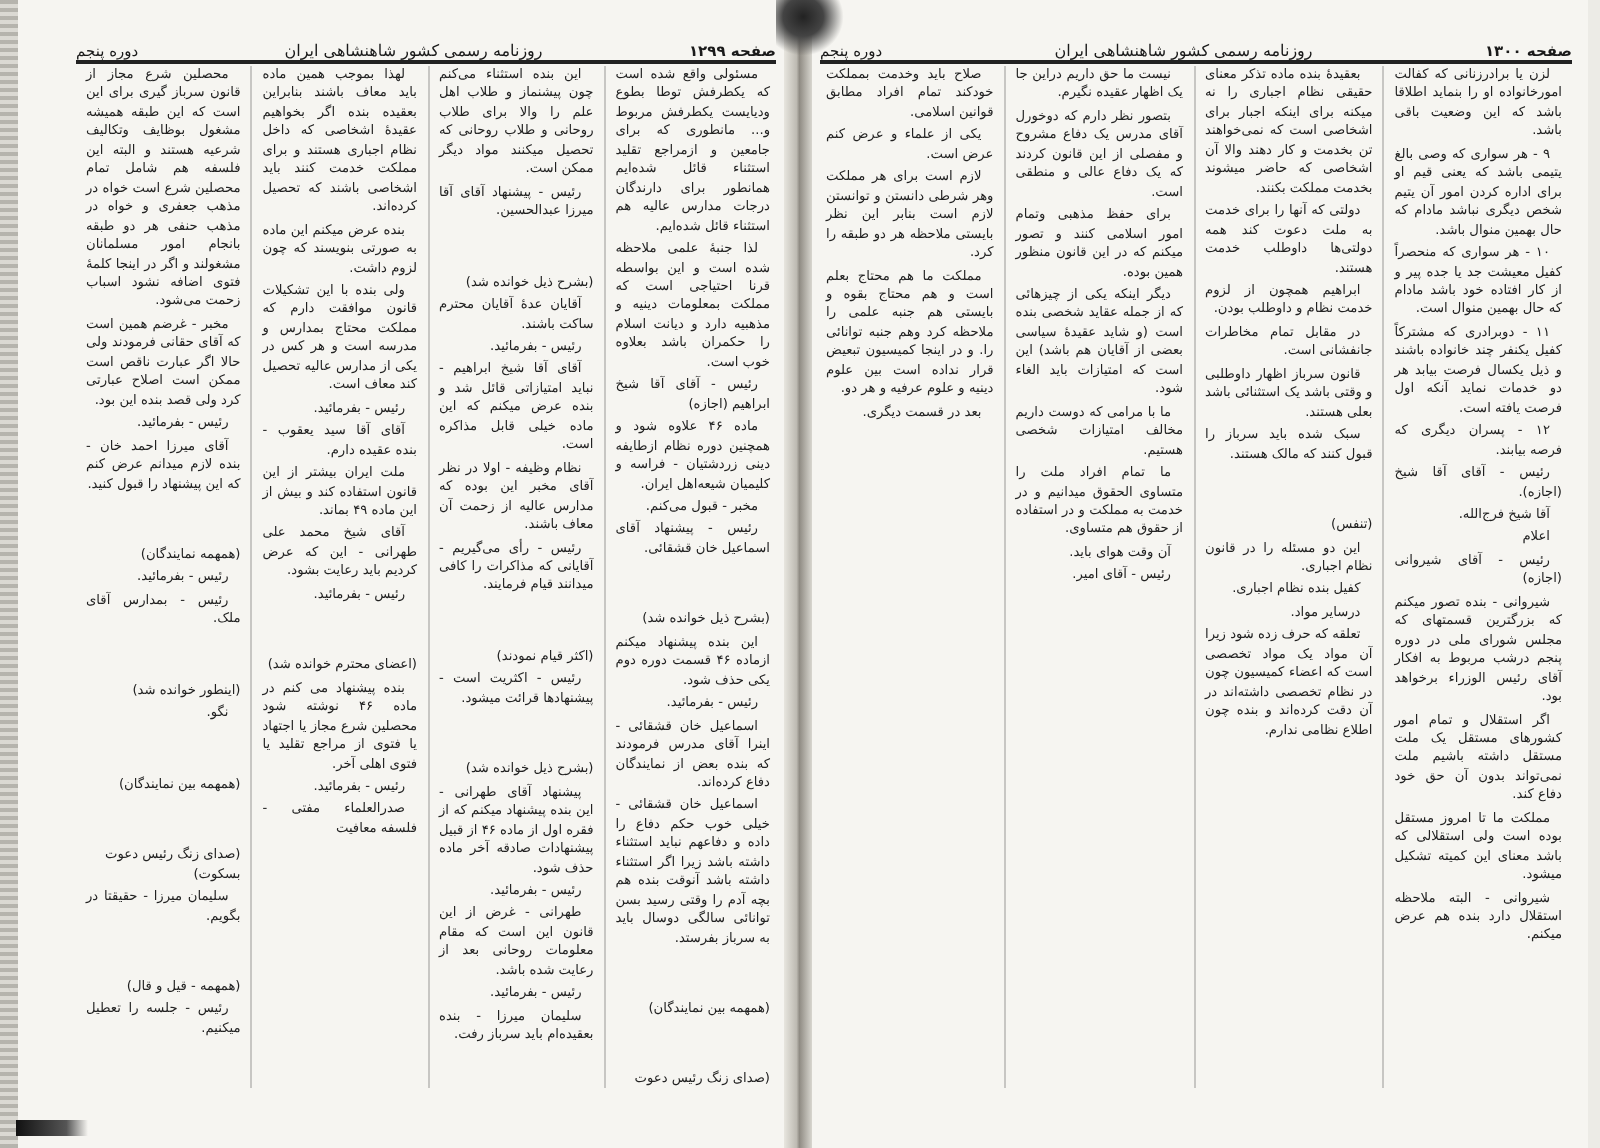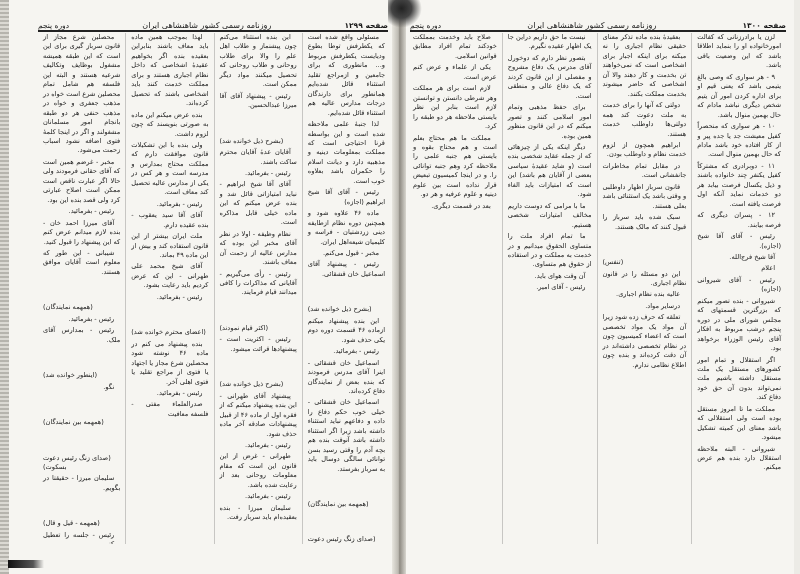--- a/index.html
+++ b/index.html
@@ -40,21 +40,21 @@
   }
   .page.left .columns { left:38px; right:8px; }
   .page.right .columns { left:8px; right:14px; }
   .col {
     flex:1; padding:0 5px; direction:rtl; text-align:justify;
     font-size:6.6px; line-height:9.45px; color:#222;
     overflow:hidden; border-left:1px solid rgba(60,60,60,.25);
   }
   .col:last-child { border-left:none; }
   .col p { margin:0 0 2px 0; text-indent:6px; }
-  .col .center { text-align:left; text-indent:0;margin-top:26px; }
+  .col .center { text-align:right; text-indent:0;margin-top:26px; }
   .smudge {
     position:absolute; left:388px; top:0; width:34px; height:28px;
     background:radial-gradient(ellipse at 40% 30%,#222 0,#444 35%,rgba(0,0,0,0) 70%);
   }
   .bottom-mark {
     position:absolute; left:8px; bottom:6px; width:36px; height:8px;
     background:linear-gradient(to right,#111,#555 70%,rgba(0,0,0,0));
   }
   .right-margin {
     position:absolute; right:0; top:0; width:6px; height:574px;
@@ -120,21 +120,20 @@
           <p class="center">(اعضای محترم خوانده شد)</p>
           <p>بنده پیشنهاد می کنم در ماده ۴۶ نوشته شود محصلین شرع مجاز یا اجتهاد یا فتوی از مراجع تقلید یا فتوی اهلی آخر.</p>
           <p>رئیس - بفرمائید.</p>
           <p>صدرالعلماء مفتی - فلسفه معافیت</p>
         </div>
       <div class="col">
           <p>محصلین شرع مجاز از قانون سرباز گیری برای این است که این طبقه همیشه مشغول بوظایف وتکالیف شرعیه هستند و البته این فلسفه هم شامل تمام محصلین شرع است خواه در مذهب جعفری و خواه در مذهب حنفی هر دو طبقه بانجام امور مسلمانان مشغولند و اگر در اینجا کلمهٔ فتوی اضافه نشود اسباب زحمت می‌شود.</p>
           <p>مخبر - غرضم همین است که آقای حقانی فرمودند ولی حالا اگر عبارت ناقص است ممکن است اصلاح عبارتی کرد ولی قصد بنده این بود.</p>
           <p>رئیس - بفرمائید.</p>
           <p>آقای میرزا احمد خان - بنده لازم میدانم عرض کنم که این پیشنهاد را قبول کنید.</p>
-          <p>شیبانی - این طور که معلوم است آقایان موافق هستند.</p>
           <p class="center">(همهمه نمایندگان)</p>
           <p>رئیس - بفرمائید.</p>
           <p>رئیس - بمدارس آقای ملک.</p>
           <p class="center">(اینطور خوانده شد)</p>
           <p>نگو.</p>
           <p class="center">(همهمه بین نمایندگان)</p>
           <p class="center">(صدای زنگ رئیس دعوت بسکوت)</p>
           <p>سلیمان میرزا - حقیقتا در بگویم.</p>
           <p class="center">(همهمه - قیل و قال)</p>
           <p>رئیس - جلسه را تعطیل میکنیم.</p>
@@ -168,21 +167,21 @@
         </div>
       <div class="col">
           <p>بعقیدهٔ بنده ماده تذکر معنای حقیقی نظام اجباری را نه میکنه برای اینکه اجبار برای اشخاصی است که نمی‌خواهند تن بخدمت و کار دهند والا آن اشخاصی که حاضر میشوند بخدمت مملکت بکنند.</p>
           <p>دولتی که آنها را برای خدمت به ملت دعوت کند همه دولتی‌ها داوطلب خدمت هستند.</p>
           <p>ابراهیم همچون از لزوم خدمت نظام و داوطلب بودن.</p>
           <p>در مقابل تمام مخاطرات جانفشانی است.</p>
           <p>قانون سرباز اظهار داوطلبی و وقتی باشد یک استثنائی باشد بعلی هستند.</p>
           <p>سبک شده باید سرباز را قبول کنند که مالک هستند.</p>
           <p class="center">(تنفس)</p>
           <p>این دو مسئله را در قانون نظام اجباری.</p>
-          <p>عالیه بنده نظام اجباری.</p>
+          <p>کفیل بنده نظام اجباری.</p>
           <p>درسایر مواد.</p>
           <p>تعلقه که حرف زده شود زیرا آن مواد یک مواد تخصصی است که اعضاء کمیسیون چون در نظام تخصصی داشته‌اند در آن دقت کرده‌اند و بنده چون اطلاع نظامی ندارم.</p>
         </div>
       <div class="col">
           <p>نیست ما حق داریم دراین جا یک اظهار عقیده نگیرم.</p>
           <p>بتصور نظر دارم که دوخورل آقای مدرس یک دفاع مشروح و مفصلی از این قانون کردند که یک دفاع عالی و منطقی است.</p>
           <p>برای حفظ مذهبی وتمام امور اسلامی کنند و تصور میکنم که در این قانون منظور همین بوده.</p>
           <p>دیگر اینکه یکی از چیزهائی که از جمله عقاید شخصی بنده است (و شاید عقیدهٔ سیاسی بعضی از آقایان هم باشد) این است که امتیازات باید الغاء شود.</p>
           <p>ما با مرامی که دوست داریم مخالف امتیازات شخصی هستیم.</p>
           <p>ما تمام افراد ملت را متساوی الحقوق میدانیم و در خدمت به مملکت و در استفاده از حقوق هم متساوی.</p>

